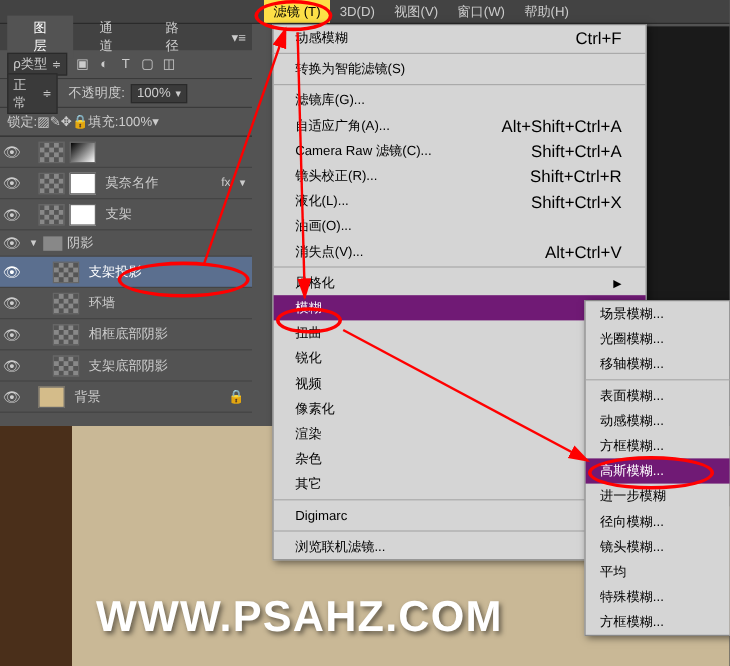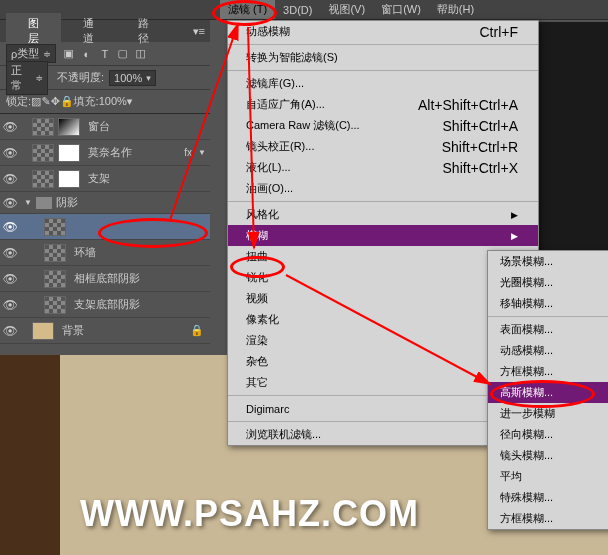--- a/index.html
+++ b/index.html
@@ -1,19 +1,19 @@
 <!DOCTYPE html>
 <html><head>
 <meta charset="utf-8">
 <style>
 *{margin:0;padding:0;box-sizing:border-box;font-family:"Microsoft YaHei",SimSun,Arial,sans-serif;font-size:11px;user-select:none}
 body{background:#535353;width:608px;height:555px;overflow:hidden;position:relative}
 .topbar{background:#434343;height:20px;display:flex;align-items:center;padding-left:220px;color:#ccc;border-bottom:1px solid #2a2a2a}
 .topbar span{padding:2px 8px;cursor:pointer}
-.topbar span.active{background:#737373;color:#000}
+.topbar span.active{background:#fde047;color:#000}
 .panel-tabs{background:#424242;height:22px;display:flex;align-items:center;color:#ccc;padding-left:6px}
 .panel-tabs span{padding:3px 22px}
 .panel-tabs span.active{background:#535353;color:#fff}
 .panel-tabs .icons{margin-left:auto;margin-right:6px;color:#ccc}
 .row{background:#535353;height:24px;display:flex;align-items:center;color:#ccc;padding:0 6px;border-bottom:1px solid #3a3a3a}
 .row .sel{background:#3a3a3a;border:1px solid #2a2a2a;padding:1px 4px;margin-right:4px;display:inline-flex;align-items:center}
 .row .sel .arr{margin-left:4px;font-size:9px}
 .row .ico{width:16px;height:16px;display:inline-flex;align-items:center;justify-content:center;margin:0 1px}
 .row .label{margin:0 5px}
 .lock-row{background:#535353;height:24px;display:flex;align-items:center;color:#ccc;padding:0 6px;border-bottom:1px solid #2a2a2a}
@@ -97,21 +97,20 @@
   <span class="label">填充:</span>
   <span class="sel"><span>100%</span><span class="arr">▾</span></span>
 </div>
 
 <div class="layers">
   <div class="layer">
     <span class="eye">👁</span>
     <span style="width:10px"></span>
     <div class="thumb checker"></div>
     <div class="thumb grad"></div>
-    <span class="name">窗台</span>
   </div>
   <div class="layer">
     <span class="eye">👁</span>
     <span style="width:10px"></span>
     <div class="thumb checker"></div>
     <div class="thumb white"></div>
     <span class="name">莫奈名作</span>
     <span class="fx">fx</span>
     <span style="margin-right:4px;font-size:8px">▼</span>
   </div>
@@ -125,20 +124,21 @@
   <div class="folder">
     <span class="eye">👁</span>
     <span class="tri">▼</span>
     <div class="ficon"></div>
     <span class="name">阴影</span>
   </div>
   <div class="layer sel">
     <span class="eye">👁</span>
     <span style="width:22px"></span>
     <div class="thumb checker"></div>
+    <span class="name">支架投影</span>
   </div>
   <div class="layer">
     <span class="eye">👁</span>
     <span style="width:22px"></span>
     <div class="thumb checker"></div>
     <span class="name">环墙</span>
   </div>
   <div class="layer">
     <span class="eye">👁</span>
     <span style="width:22px"></span>
@@ -185,20 +185,24 @@
   <div class="mi">
       <span>镜头校正(R)...</span>
       <span class="shortcut">Shift+Ctrl+R</span>
     </div>
   <div class="mi">
       <span>液化(L)...</span>
       <span class="shortcut">Shift+Ctrl+X</span>
     </div>
   <div class="mi">
       <span>油画(O)...</span>
+    </div>
+  <div class="mi">
+      <span>消失点(V)...</span>
+      <span class="shortcut">Alt+Ctrl+V</span>
     </div>
   <hr>
   <div class="mi">
       <span>风格化</span>
       <span class="sub">▶</span>
     </div>
   <div class="mi highlighted">
       <span>模糊</span>
       <span class="sub">▶</span>
     </div>

